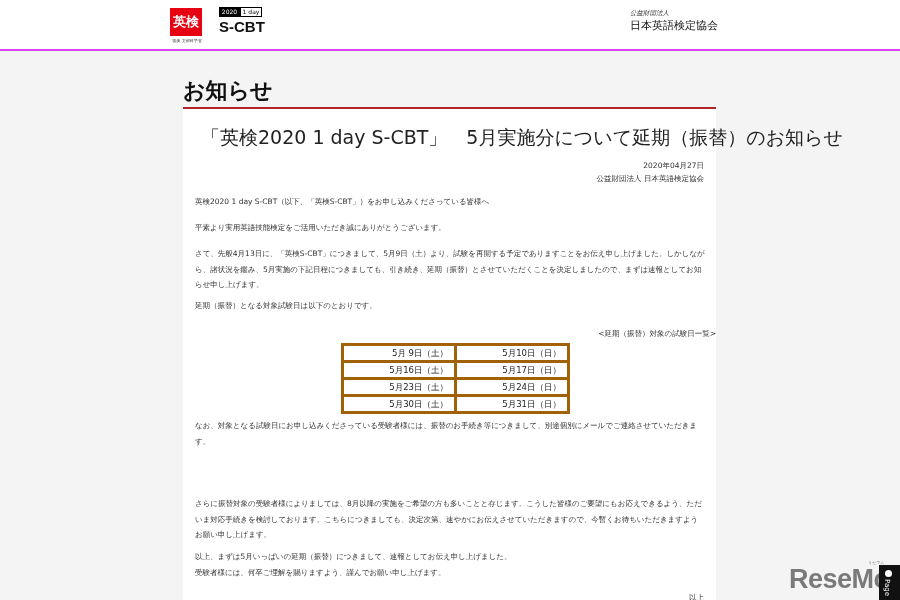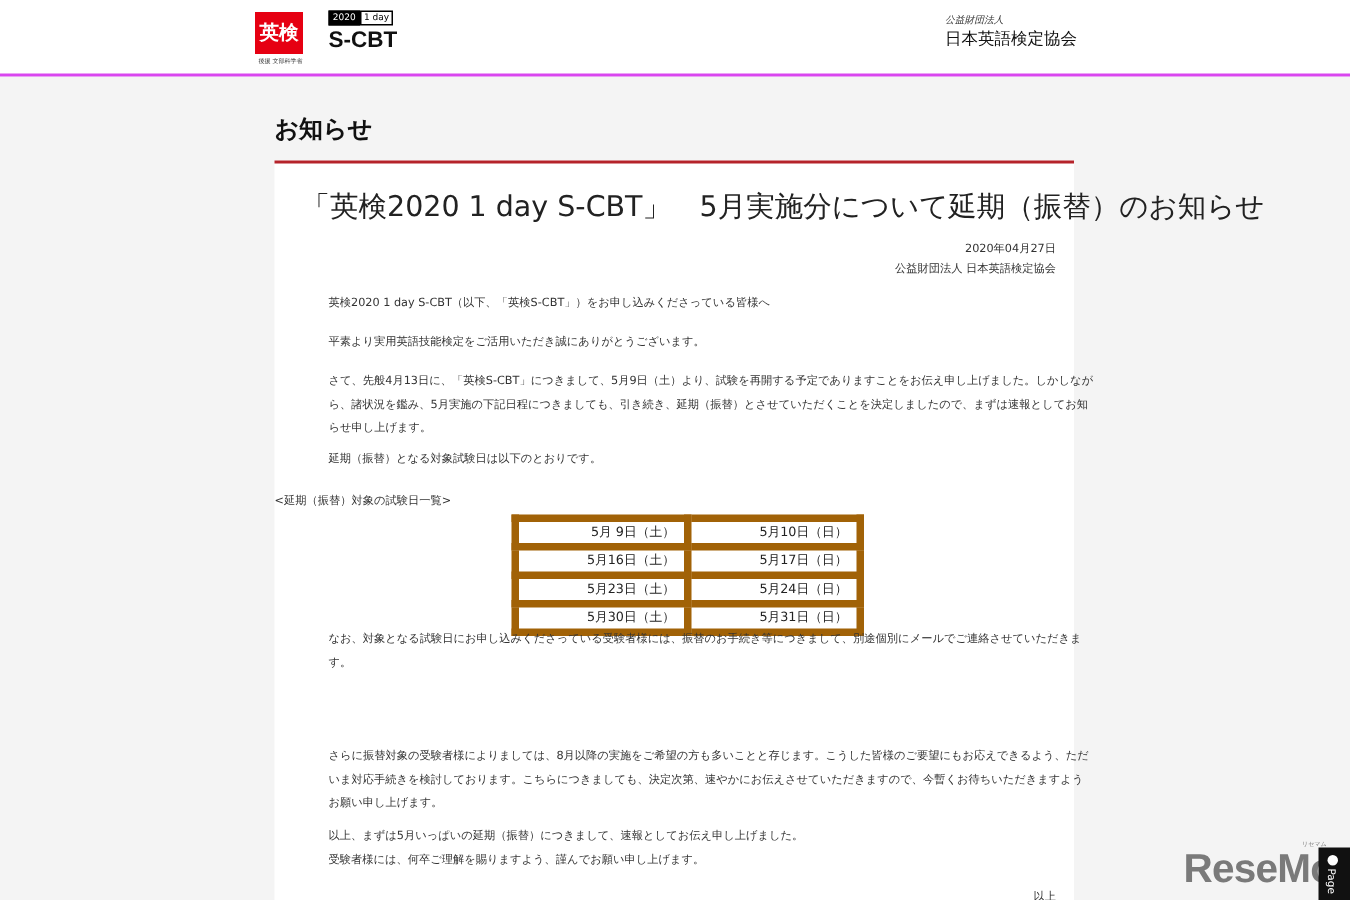--- a/index.html
+++ b/index.html
@@ -38,51 +38,51 @@
     font-size:15px; font-weight:bold; color:#111;text-align:center;
   }
   .org-sub {
     position:absolute; left:630px; top:9px; font-size:6.5px; color:#333;font-style:italic;
   }
   .org-name {
     position:absolute; left:630px; top:18px; font-size:11px; color:#111;
   }
   .section-title {
     position:absolute; left:183px; top:76px;
-    font-size:16px; font-weight:bold; color:#111;
+    font-size:22px; font-weight:bold; color:#111;
   }
   .card {
     position:absolute; left:183px; top:107px; width:533px; height:500px;
     background:#ffffff;
     border-top:2px solid #b5232a;
   }
   .notice-title {
     position:absolute; left:18px; top:16px; width:510px;
     font-size:19px; color:#222; white-space:nowrap;
   }
   .meta {
     position:absolute; right:12px; top:50px; text-align:right;
     font-size:7.5px; line-height:13px; color:#333;
   }
   .body-text {
     position:absolute; left:12px; width:510px;
-    font-size:7.5px; line-height:15.5px; color:#333;margin-left:24px;
+    font-size:7.5px; line-height:15.5px; color:#333;
   }
   .body-text p { margin:0; }
   .table-caption {
     position:absolute; left:0; width:533px; top:220px;
-    text-align:left; font-size:7.5px; color:#333;
+    text-align:right; font-size:7.5px; color:#333;
   }
   table.dates {
     position:absolute; left:158px; top:234px;
     border-collapse:collapse;
     font-size:8.5px; color:#222;
   }
   table.dates td {
-    border:5px solid #a16207; width:104px; height:14px; padding:0 6px 0 0;
+    border:3px solid #a16207; width:104px; height:14px; padding:0 6px 0 0;
     text-align:right; line-height:14px;
   }
   .closing {
     position:absolute; right:12px; top:484px; font-size:7.5px; color:#333;
   }
   .watermark {
     position:absolute; left:789px; top:564px;
     font-family:"Liberation Sans", sans-serif;
     font-weight:bold; font-size:27px; color:#7a7a7a; letter-spacing:-0.5px;
   }

